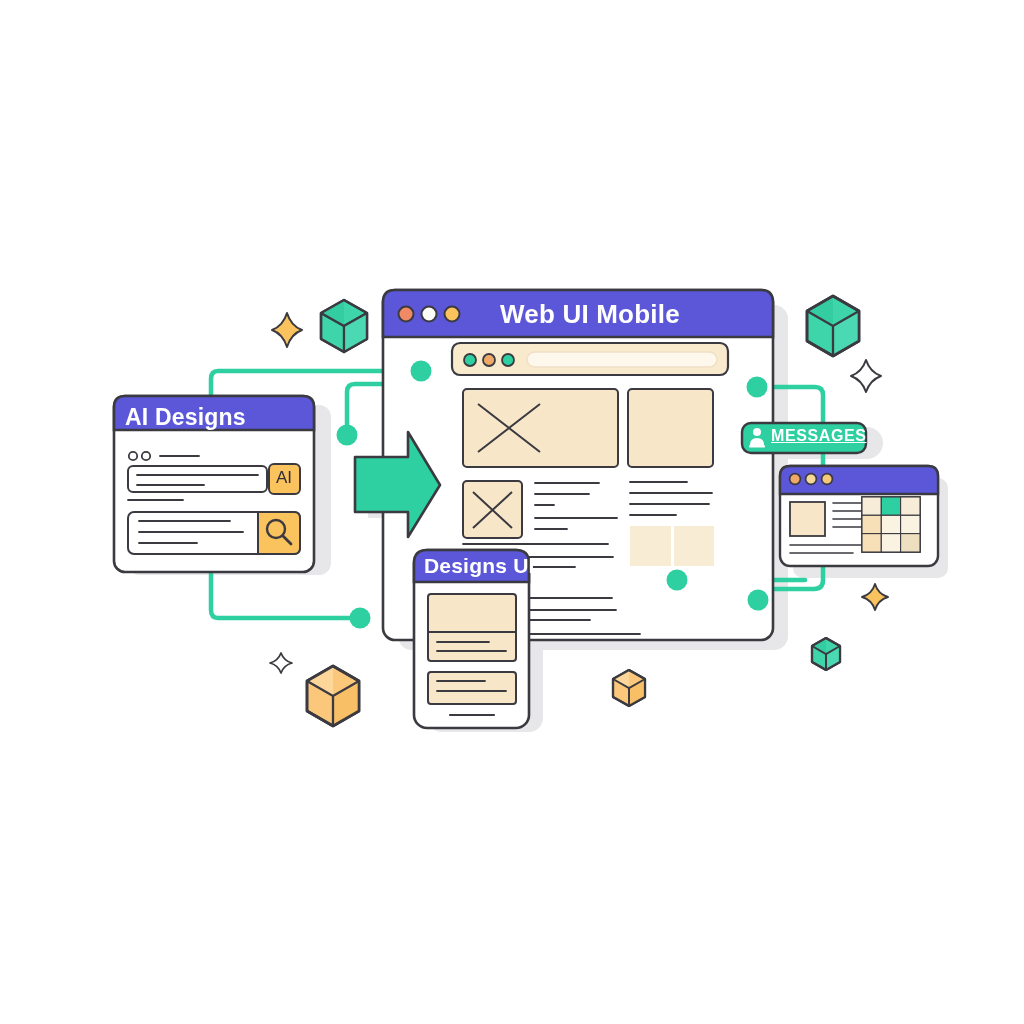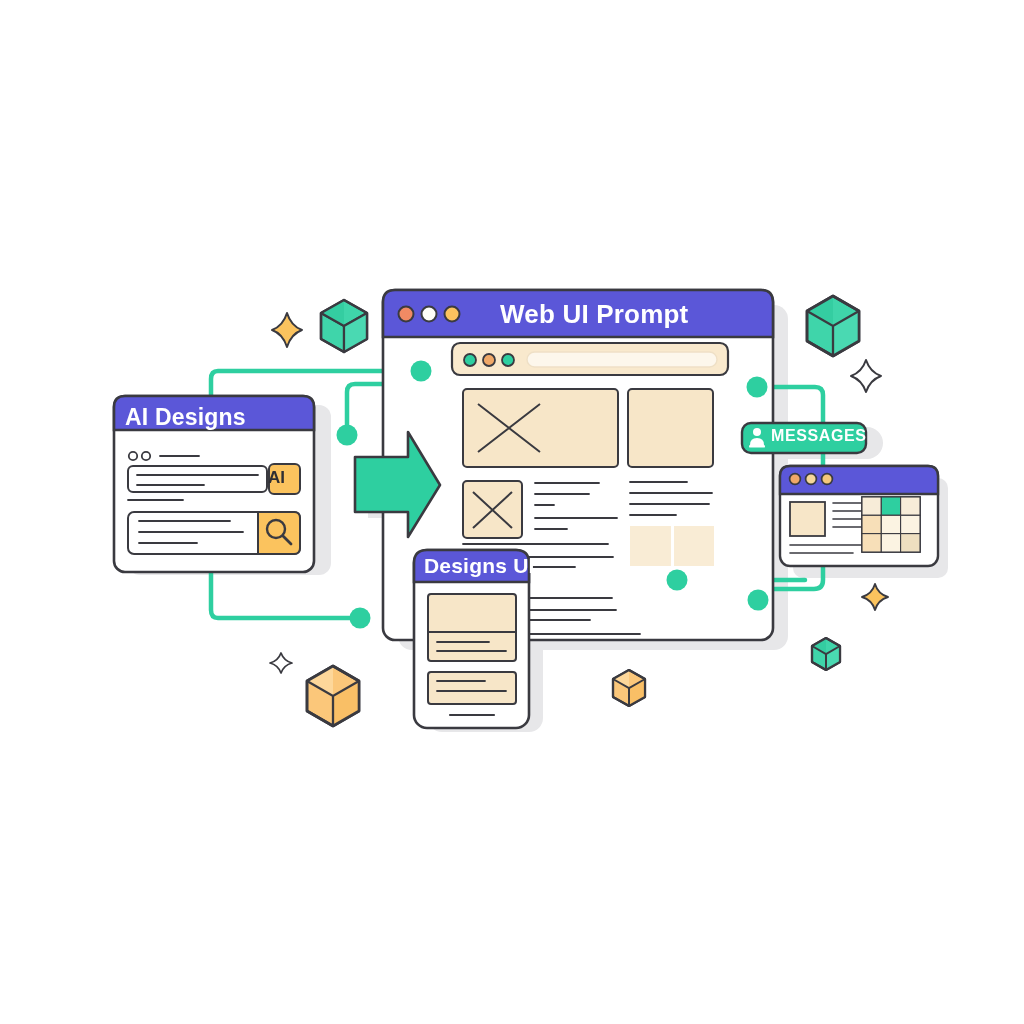--- a/index.html
+++ b/index.html
@@ -5,22 +5,22 @@
   html,body{margin:0;padding:0;background:#ffffff;}
   body{width:1024px;height:1024px;overflow:hidden;
        font-family:"Liberation Sans","DejaVu Sans",sans-serif;}
   #stage{position:relative;width:1024px;height:1024px;background:#fff;}
   #stage svg{position:absolute;left:0;top:0;}
   .lbl{position:absolute;color:#fff;font-weight:700;letter-spacing:.2px;
        white-space:nowrap;pointer-events:none;}
   #t-web{left:500px;top:299px;font-size:26px;}
   #t-ai{left:125px;top:404px;font-size:23px;}
   #t-mob{left:424px;top:554px;font-size:21px;}
-  #t-msg{left:771px;top:427px;font-size:16px;letter-spacing:.6px;}
-  #t-aibadge{position:absolute;left:268px;top:468px;font-size:17px;font-weight:700;
+  #t-msg{left:771px;top:427px;font-size:16px;letter-spacing:.6px;text-decoration:underline;}
+  #t-aibadge{position:absolute;left:276px;top:468px;font-size:17px;font-weight:400;
              color:#2f2f33;}
 </style>
 </head>
 <body>
 
 <div id="stage">
 
 <svg width="1024" height="1024" viewBox="0 0 1024 1024">
   <defs>
     <clipPath id="clipMain">
@@ -233,19 +233,19 @@
       <path d="M812 646 L826 654 L826 638 Z" fill="#34cda1"></path>
       <path d="M826 654 L840 646 L840 662 L826 670 Z" fill="#4ad9b2"></path>
       <path d="M826 638 L840 646 L840 662 L826 670 L812 662 L812 646 Z" fill="none" stroke="#3a3a40" stroke-width="2.2" stroke-linejoin="round"></path>
       <path d="M812 646 L826 654 L840 646 M826 654 L826 670" fill="none" stroke="#3a3a40" stroke-width="2"></path>
     </g>
 
     <path d="M875 584 Q878 594 888 597 Q878 600 875 610 Q872 600 862 597 Q872 594 875 584 Z" fill="#fbc35e" stroke="#3a3a40" stroke-width="1.9" stroke-linejoin="round"></path>
   </g>
 </svg>
 
-<div class="lbl" id="t-web">Web UI Prompt</div>
+<div class="lbl" id="t-web">Web UI Mobile</div>
 <div class="lbl" id="t-ai">AI Designs</div>
 <div class="lbl" id="t-mob">Designs UI</div>
 <div class="lbl" id="t-msg">MESSAGES</div>
 <div id="t-aibadge">AI</div>
 
 </div>
 
 </body></html>

